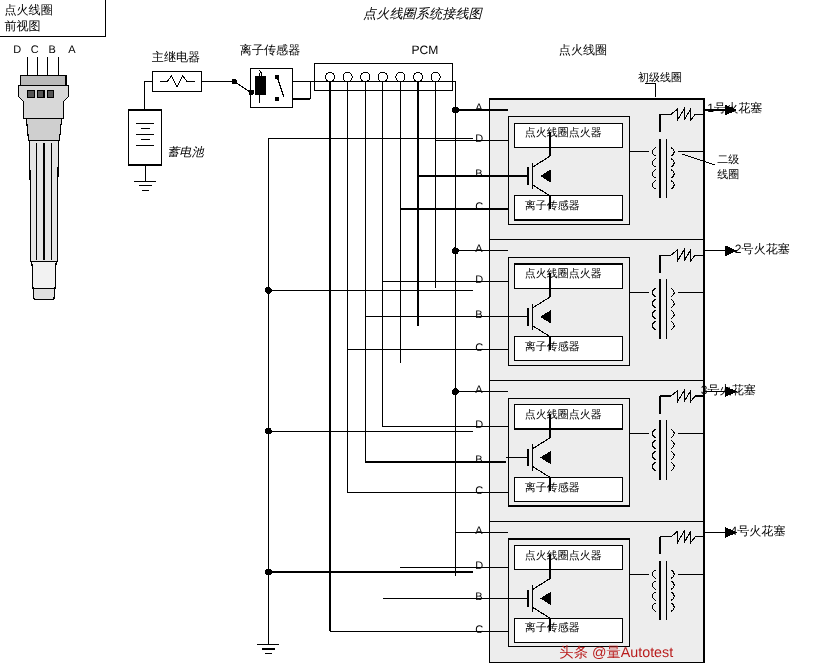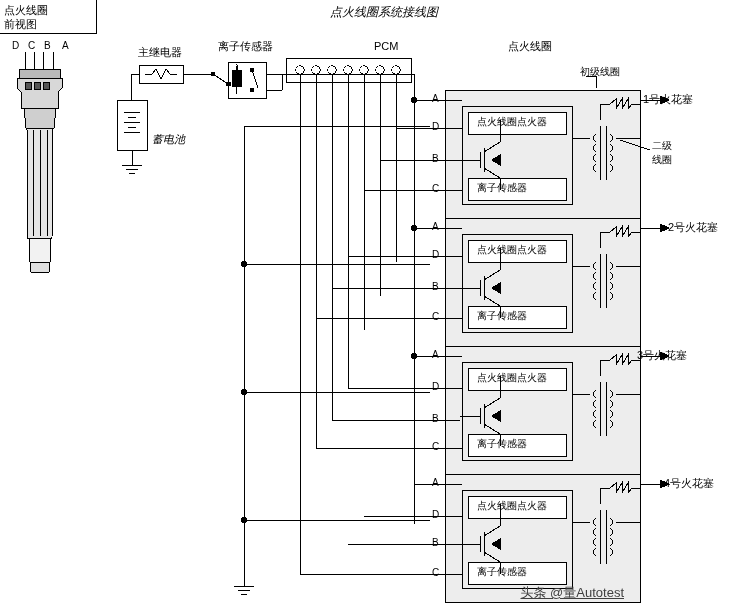--- a/index.html
+++ b/index.html
@@ -6,21 +6,21 @@
   body{
     width:745px;height:608px;background:#ffffff;
     font-family:"Liberation Sans", sans-serif;
     color:#000;overflow:hidden;position:relative;
   }
   #root{position:absolute;left:0;top:0;width:636px;height:608px;}
   .lbl{position:absolute;font-size:11px;line-height:12px;white-space:pre;}
   .t10{font-size:10px;}
   .t12{font-size:12px;font-style:italic;}
   svg{position:absolute;left:0;top:0;}
-  .wm{position:absolute;right:12px;bottom:6px;font-size:13px;color:#404040;text-decoration:underline;}
+  .wm{position:absolute;right:24px;bottom:6px;font-size:13px;color:#b91c1c;}
 </style>
 </head>
 <body>
 
 <div id="root">
 
   <svg width="745" height="608" viewBox="0 0 745 608">
     <g stroke="#000" fill="none" stroke-width="1" shape-rendering="crispEdges">
 
       <path d="M0 33 L96 33 L96 0"></path>

